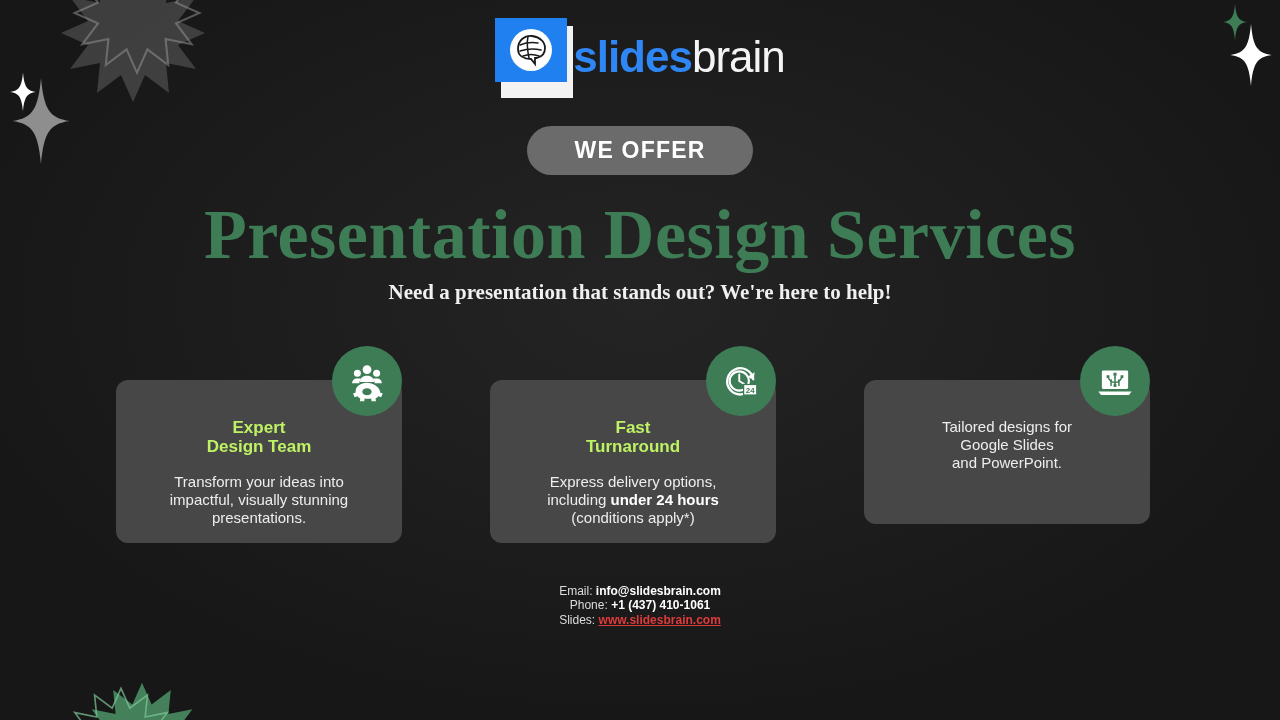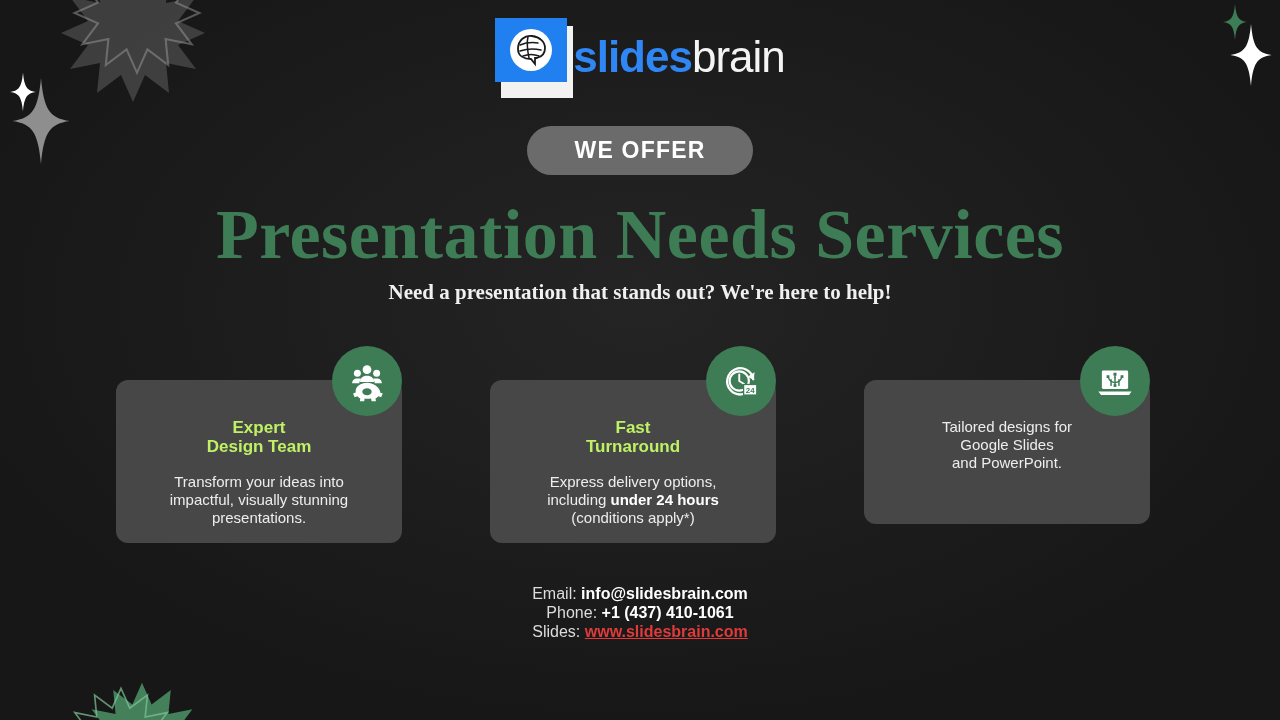--- a/index.html
+++ b/index.html
@@ -121,21 +121,21 @@
 
   
   .col-1 .card { width:286px; }
   .col-2 .card { width:286px; }
   .col-3 .card { width:286px; }
 
   
   .contact {
     position:absolute; left:0; right:0; top:584px;
     text-align:center;
-    font-size:16px; line-height:1.2; color:#e8e8e8;
+    font-size:12px; line-height:1.2; color:#e8e8e8;
   }
   .contact .ln { display:block; }
   .contact .lbl { font-weight:400; color:#dcdcdc; }
   .contact .val { font-weight:700; color:#ffffff; }
   .contact .link {
     font-weight:700; color:#e03b3b;
     text-decoration:underline; text-decoration-color:#e03b3b;
     cursor:pointer;
   }
 </style>
@@ -206,21 +206,21 @@
     </div>
     <div class="logo-text">
       <span class="t1">slides</span><span class="t2">brain</span>
     </div>
   </div>
 
   <div class="pill-row">
     <div class="pill">WE OFFER</div>
   </div>
 
-  <div class="headline">Presentation Needs Services</div>
+  <div class="headline">Presentation Design Services</div>
   <div class="subhead">Need a presentation that stands out? We're here to help!</div>
 
   <div class="cols">
 
     <div class="col col-1">
       <div class="badge">
         <svg width="42" height="42" viewBox="0 0 48 48" fill="#ffffff">
           <circle cx="24" cy="11" r="5"></circle>
           <circle cx="13" cy="15" r="4"></circle>
           <circle cx="35" cy="15" r="4"></circle>

